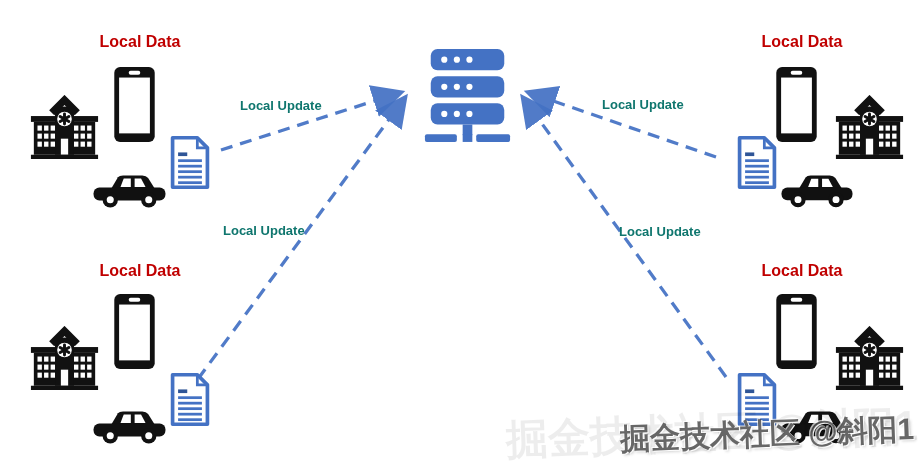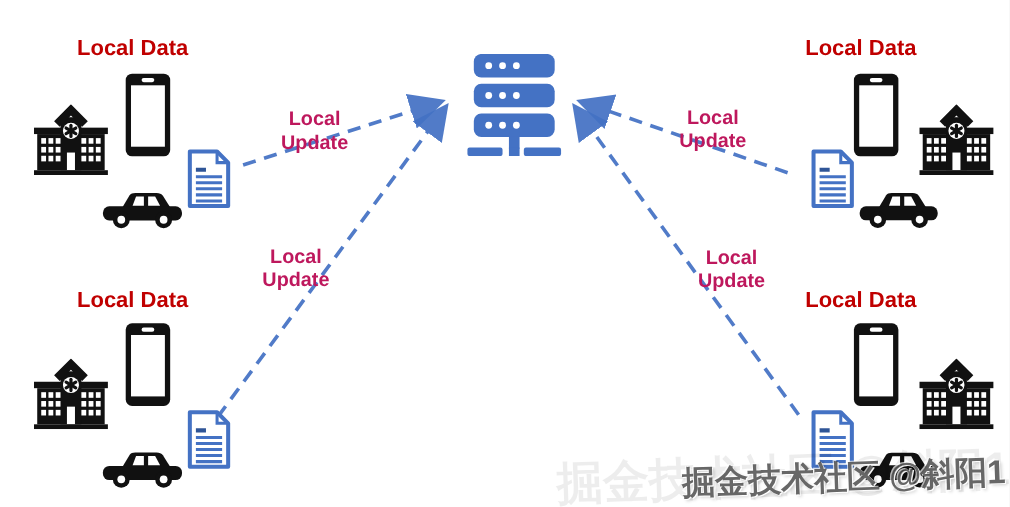--- a/index.html
+++ b/index.html
@@ -5,38 +5,38 @@
   html,body{margin:0;padding:0;background:#e9e9e9;font-family:"Liberation Sans",sans-serif;}
   .canvas{position:relative;width:918px;height:461px;background:#ffffff;overflow:hidden;margin:0 auto;}
 
   .diagram-title{position:absolute;left:370px;top:9px;width:192px;text-align:center;
     font-size:18px;font-weight:800;color:#1c1c1c;letter-spacing:.2px;}
 
   
   .arrows{position:absolute;left:0;top:0;width:918px;height:461px;}
   .arrows line{stroke:#4472C4;stroke-width:3.3;stroke-dasharray:12 8;stroke-linecap:butt;opacity:.93;}
 
-  .update-label{position:absolute;width:92px;text-align:center;font-size:18px;font-weight:700;color:#be185d;}
+  .update-label{position:absolute;width:92px;font-size:13px;font-weight:700;color:#0f766e;}
   .ul-tl{left:240px;top:98px;}
   .ul-tr{left:602px;top:97px;}
   .ul-bl{left:223px;top:223px;}
   .ul-br{left:619px;top:224px;}
 
   
   .server{position:absolute;left:423px;top:49px;width:89px;height:93px;}
 
   
   .group{position:absolute;width:200px;height:192px;}
   .g-tl{left:20px;top:30px;}
   .g-tr{left:700px;top:30px;}
   .g-bl{left:20px;top:259px;}
   .g-br{left:700px;top:259px;}
 
-  .local-data{position:absolute;top:3px;width:140px;text-align:left;
-    font-size:20px;font-weight:800;color:#C00000;}
+  .local-data{position:absolute;top:3px;width:140px;text-align:center;
+    font-size:16px;font-weight:800;color:#C00000;}
   .g-tl .local-data,.g-bl .local-data{left:50px;}
   .g-tr .local-data,.g-br .local-data{left:32px;}
 
   .icon{position:absolute;display:block;}
   
   .g-tl .i-hospital,.g-bl .i-hospital{left:8px;width:73px;height:70px;}
   .g-tl .i-phone,.g-bl .i-phone{left:93px;width:43px;height:77px;}
   .g-tl .i-doc,.g-bl .i-doc{left:148px;width:44px;height:59px;}
   .g-tl .i-car,.g-bl .i-car{left:71px;width:77px;height:41px;}
   

